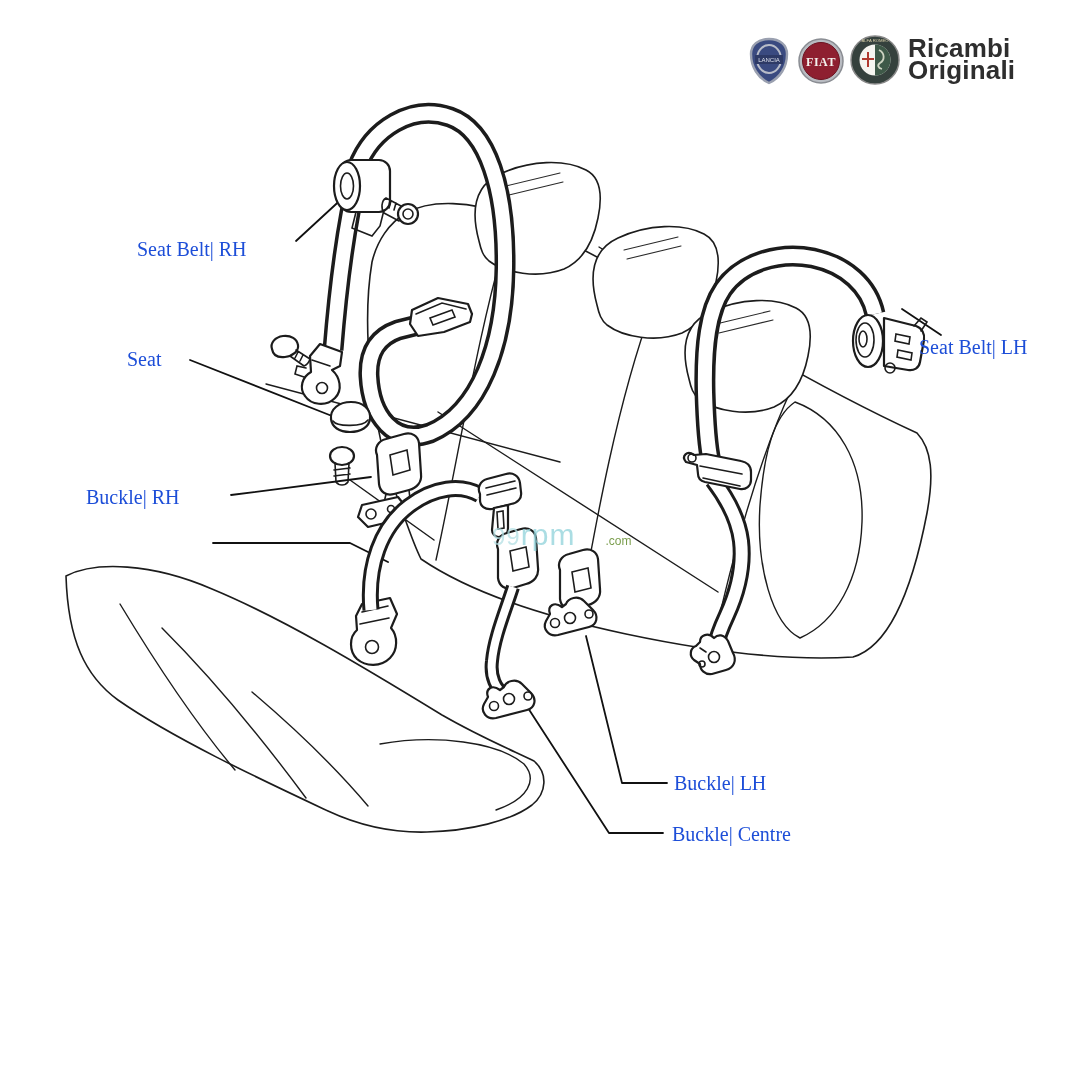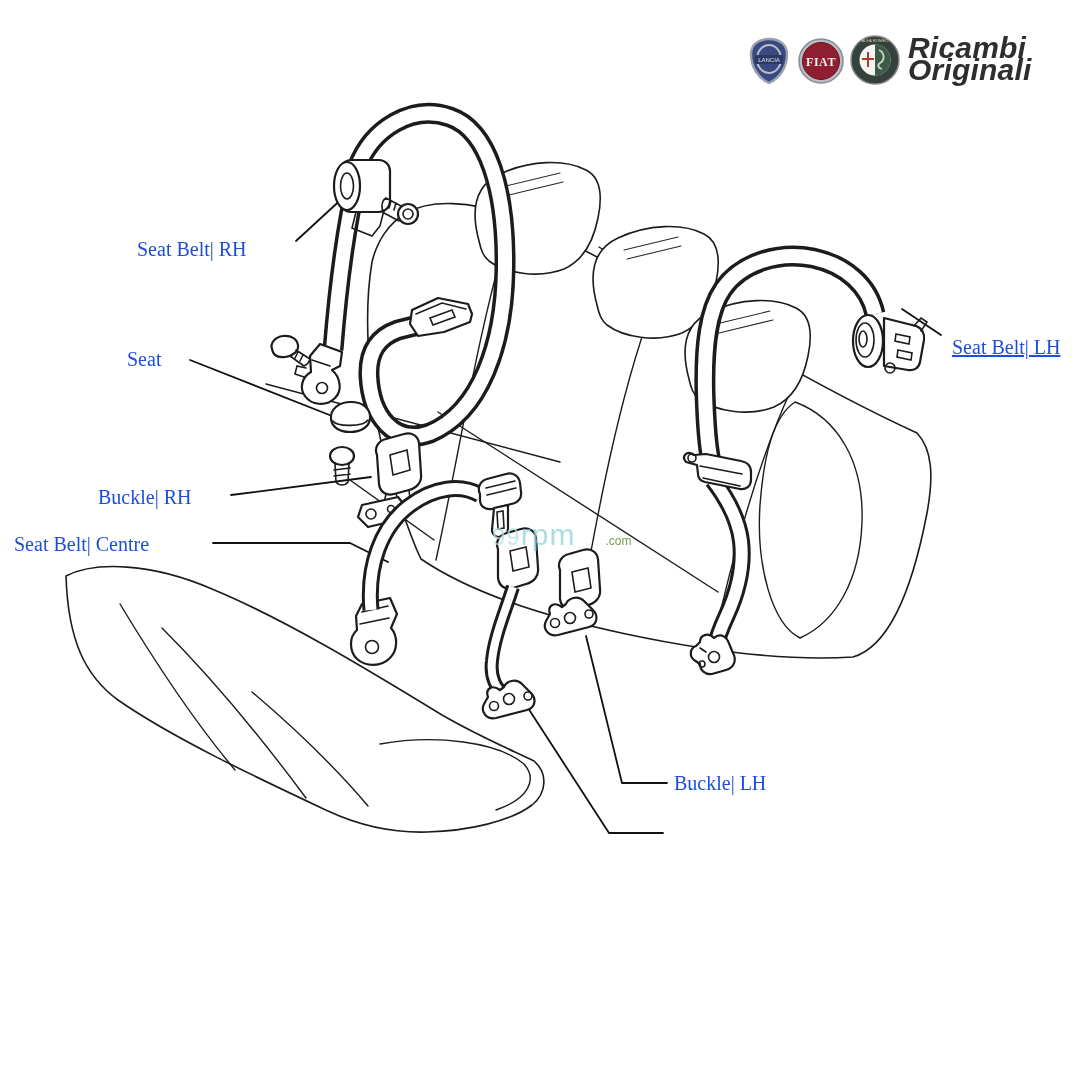--- a/index.html
+++ b/index.html
@@ -4,28 +4,28 @@
 <style>
   html,body{margin:0;padding:0;background:#fff;}
   #stage{position:relative;width:1077px;height:1077px;background:#ffffff;overflow:hidden;
          font-family:"Liberation Sans",sans-serif;}
   #art{position:absolute;left:0;top:0;}
   
   .lbl{position:absolute;font-family:"Liberation Serif",serif;font-size:20px;color:#1d4ed8;
        white-space:nowrap;line-height:30px;}
   .lbl-rh{left:137px;top:234px;}
   .lbl-boot{left:127px;top:344px;}
-  .lbl-buckle-rh{left:86px;top:482px;margin-left:12px;}
+  .lbl-buckle-rh{left:86px;top:482px;}
   .lbl-belt-centre{left:14px;top:529px;}
-  .lbl-belt-lh{left:952px;top:332px;text-decoration:underline;}
+  .lbl-belt-lh{left:919px;top:332px;}
   .lbl-buckle-lh{left:674px;top:768px;}
   .lbl-buckle-centre{left:672px;top:819px;}
   
   .brand-text{position:absolute;left:908px;top:37px;color:#2e2e2e;font-weight:bold;
-              font-size:30px;line-height:22px;letter-spacing:0.2px;font-style:italic;}
+              font-size:26px;line-height:22px;letter-spacing:0.2px;}
   .logo{position:absolute;}
   .logo-lancia{left:746px;top:36px;}
   .logo-fiat{left:797px;top:37px;}
   .logo-alfa{left:849px;top:34px;}
   
   .watermark{position:absolute;left:492px;top:518px;display:flex;align-items:baseline;
              opacity:0.75;}
   .wm-99{font-size:24px;color:#b2dfe4;letter-spacing:1px;}
   .wm-rpm{font-size:30px;color:#8fd2da;letter-spacing:1px;}
   .wm-com{font-size:12px;color:#4d7c0f;margin-left:30px;}
@@ -218,23 +218,23 @@
         <circle class="hwl" cx="714" cy="657" r="5.5"></circle>
         <circle class="hwl" cx="702" cy="664" r="3"></circle>
         <path class="hwl" d="M 700,648 L 706,652"></path>
       </g>
     </g>
   </svg>
 
   <div class="lbl lbl-rh">Seat Belt| RH</div>
   <div class="lbl lbl-boot">Seat</div>
   <div class="lbl lbl-buckle-rh">Buckle| RH</div>
-  <div class="lbl lbl-belt-centre">Seat Belt| Centre</div>
   <div class="lbl lbl-belt-lh">Seat Belt| LH</div>
   <div class="lbl lbl-buckle-lh">Buckle| LH</div>
+  <div class="lbl lbl-buckle-centre">Buckle| Centre</div>
 
   <svg class="logo logo-lancia" width="46" height="50" viewBox="0 0 46 50">
     <path d="M 23,3 C 34,3 41,9 41,18 C 41,31 34,42 23,47 C 12,42 5,31 5,18 C 5,9 12,3 23,3 Z" fill="#3a4a80" stroke="#9aa0b0" stroke-width="2.4"></path>
     <ellipse cx="23" cy="23" rx="12" ry="14" fill="none" stroke="#b8bcc8" stroke-width="2"></ellipse>
     <rect x="9" y="19" width="28" height="9" fill="#2e3a66"></rect>
     <text x="23" y="26" text-anchor="middle" font-size="6" fill="#dfe3ee" font-family="Liberation Sans, sans-serif">LANCIA</text>
   </svg>
 
   <svg class="logo logo-fiat" width="48" height="48" viewBox="0 0 48 48">
     <circle cx="24" cy="24" r="22" fill="#b9bcc2" stroke="#8a8d93" stroke-width="1.5"></circle>

